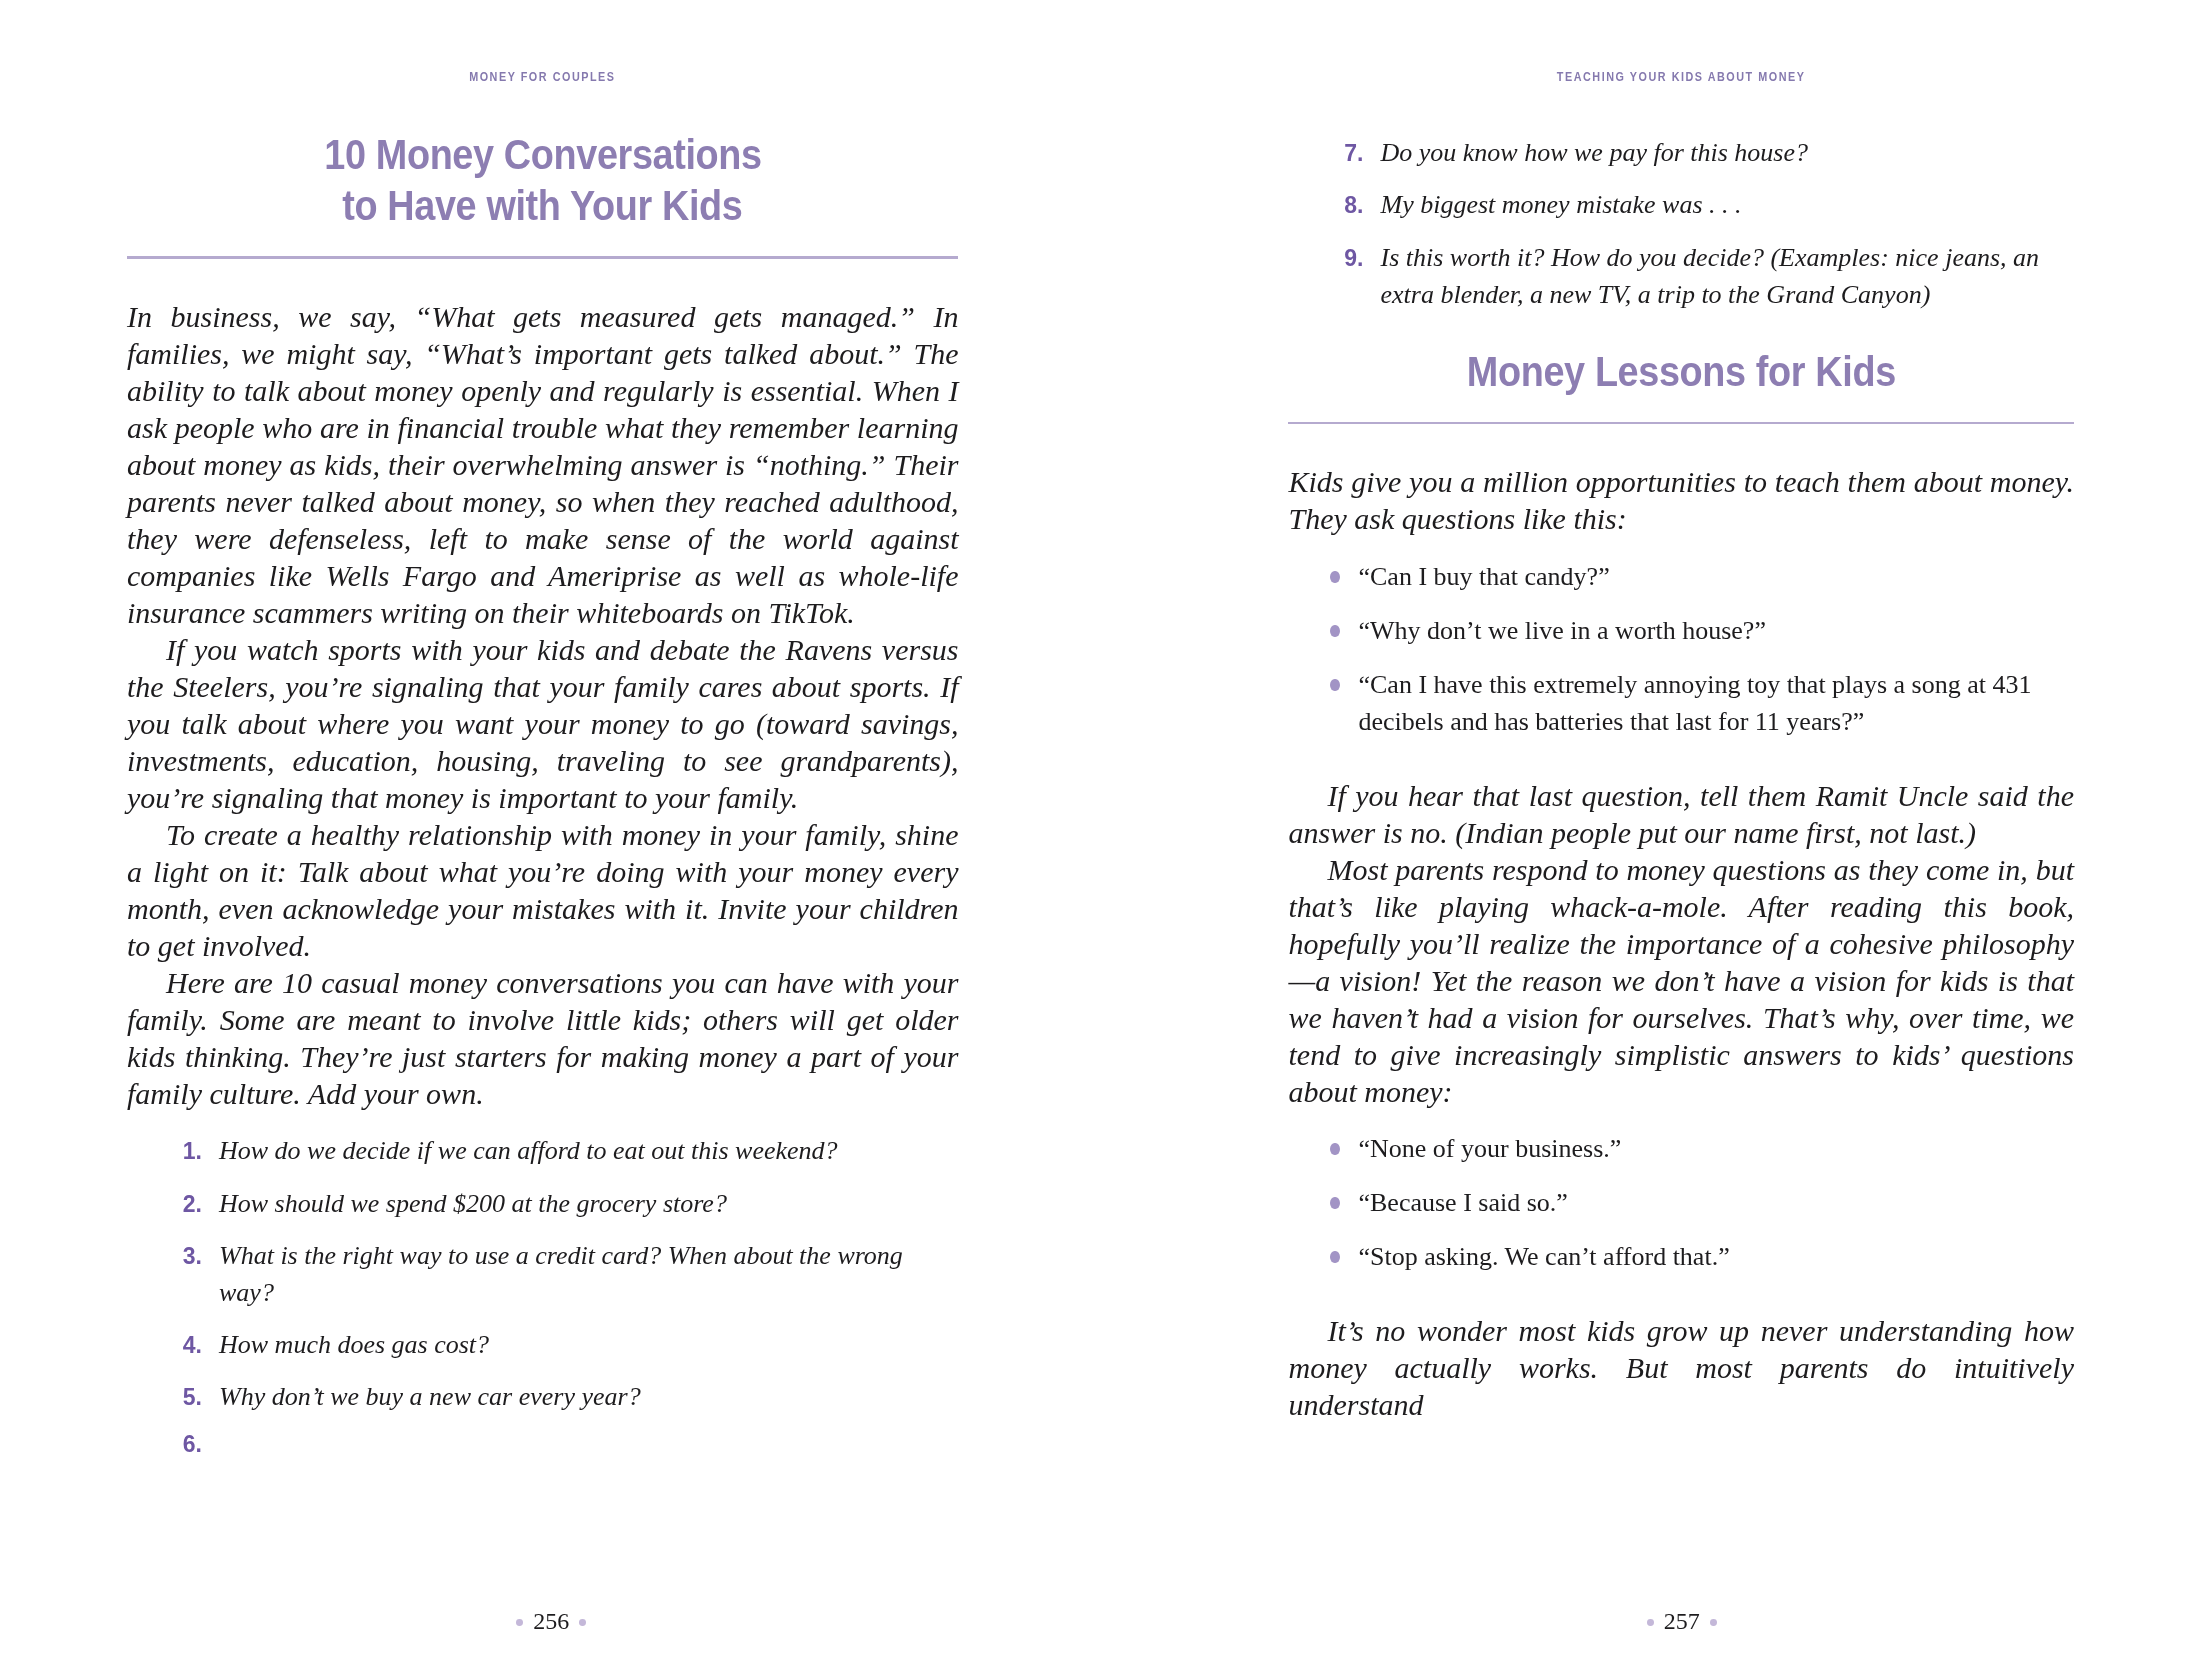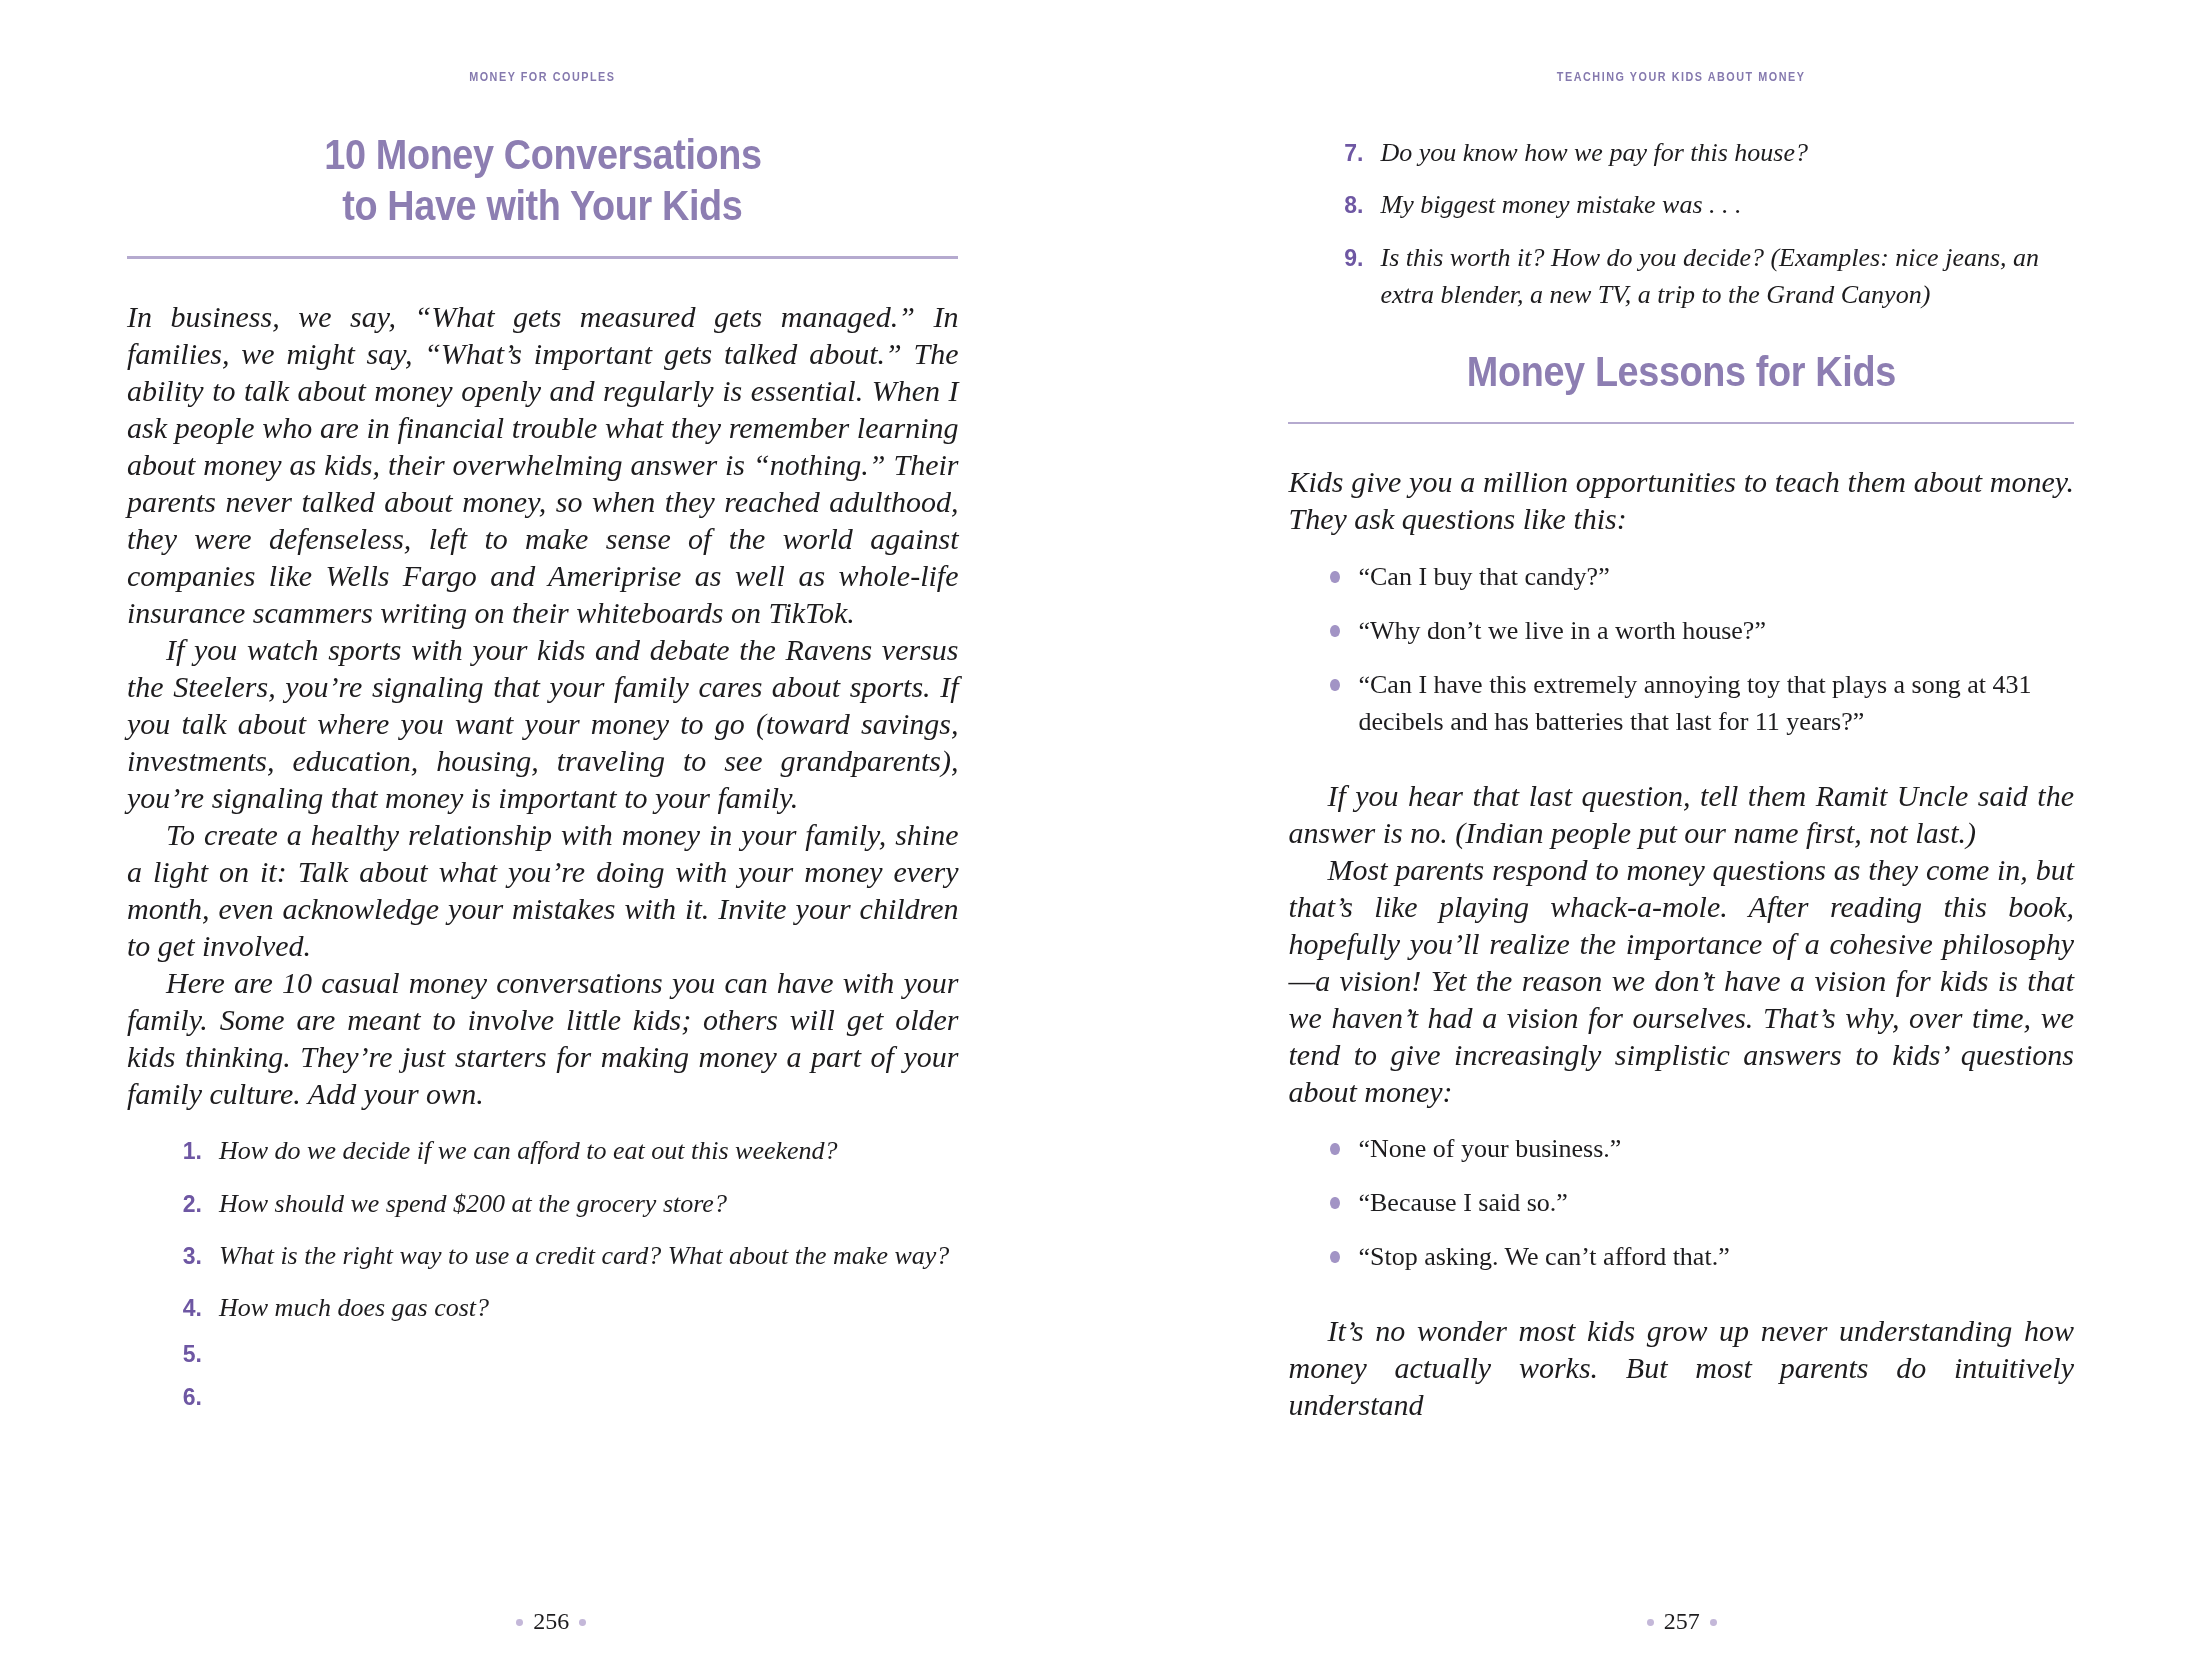--- a/index.html
+++ b/index.html
@@ -117,28 +117,29 @@
       <li>
         <span class="qnum">1.</span>
         <span class="qtext">How do we decide if we can afford to eat out this weekend?</span>
       </li>
       <li>
         <span class="qnum">2.</span>
         <span class="qtext">How should we spend $200 at the grocery store?</span>
       </li>
       <li>
         <span class="qnum">3.</span>
-        <span class="qtext">What is the right way to use a credit card? What about the make way?</span>
+        <span class="qtext">What is the right way to use a credit card? When about the wrong way?</span>
       </li>
       <li>
         <span class="qnum">4.</span>
         <span class="qtext">How much does gas cost?</span>
       </li>
       <li>
         <span class="qnum">5.</span>
+        <span class="qtext">Why don’t we buy a new car every year?</span>
       </li>
       <li>
         <span class="qnum">6.</span>
       </li>
     </ol>
 
     <footer class="folio">
       <span class="dot"></span><span>256</span><span class="dot"></span>
     </footer>
   </section>

